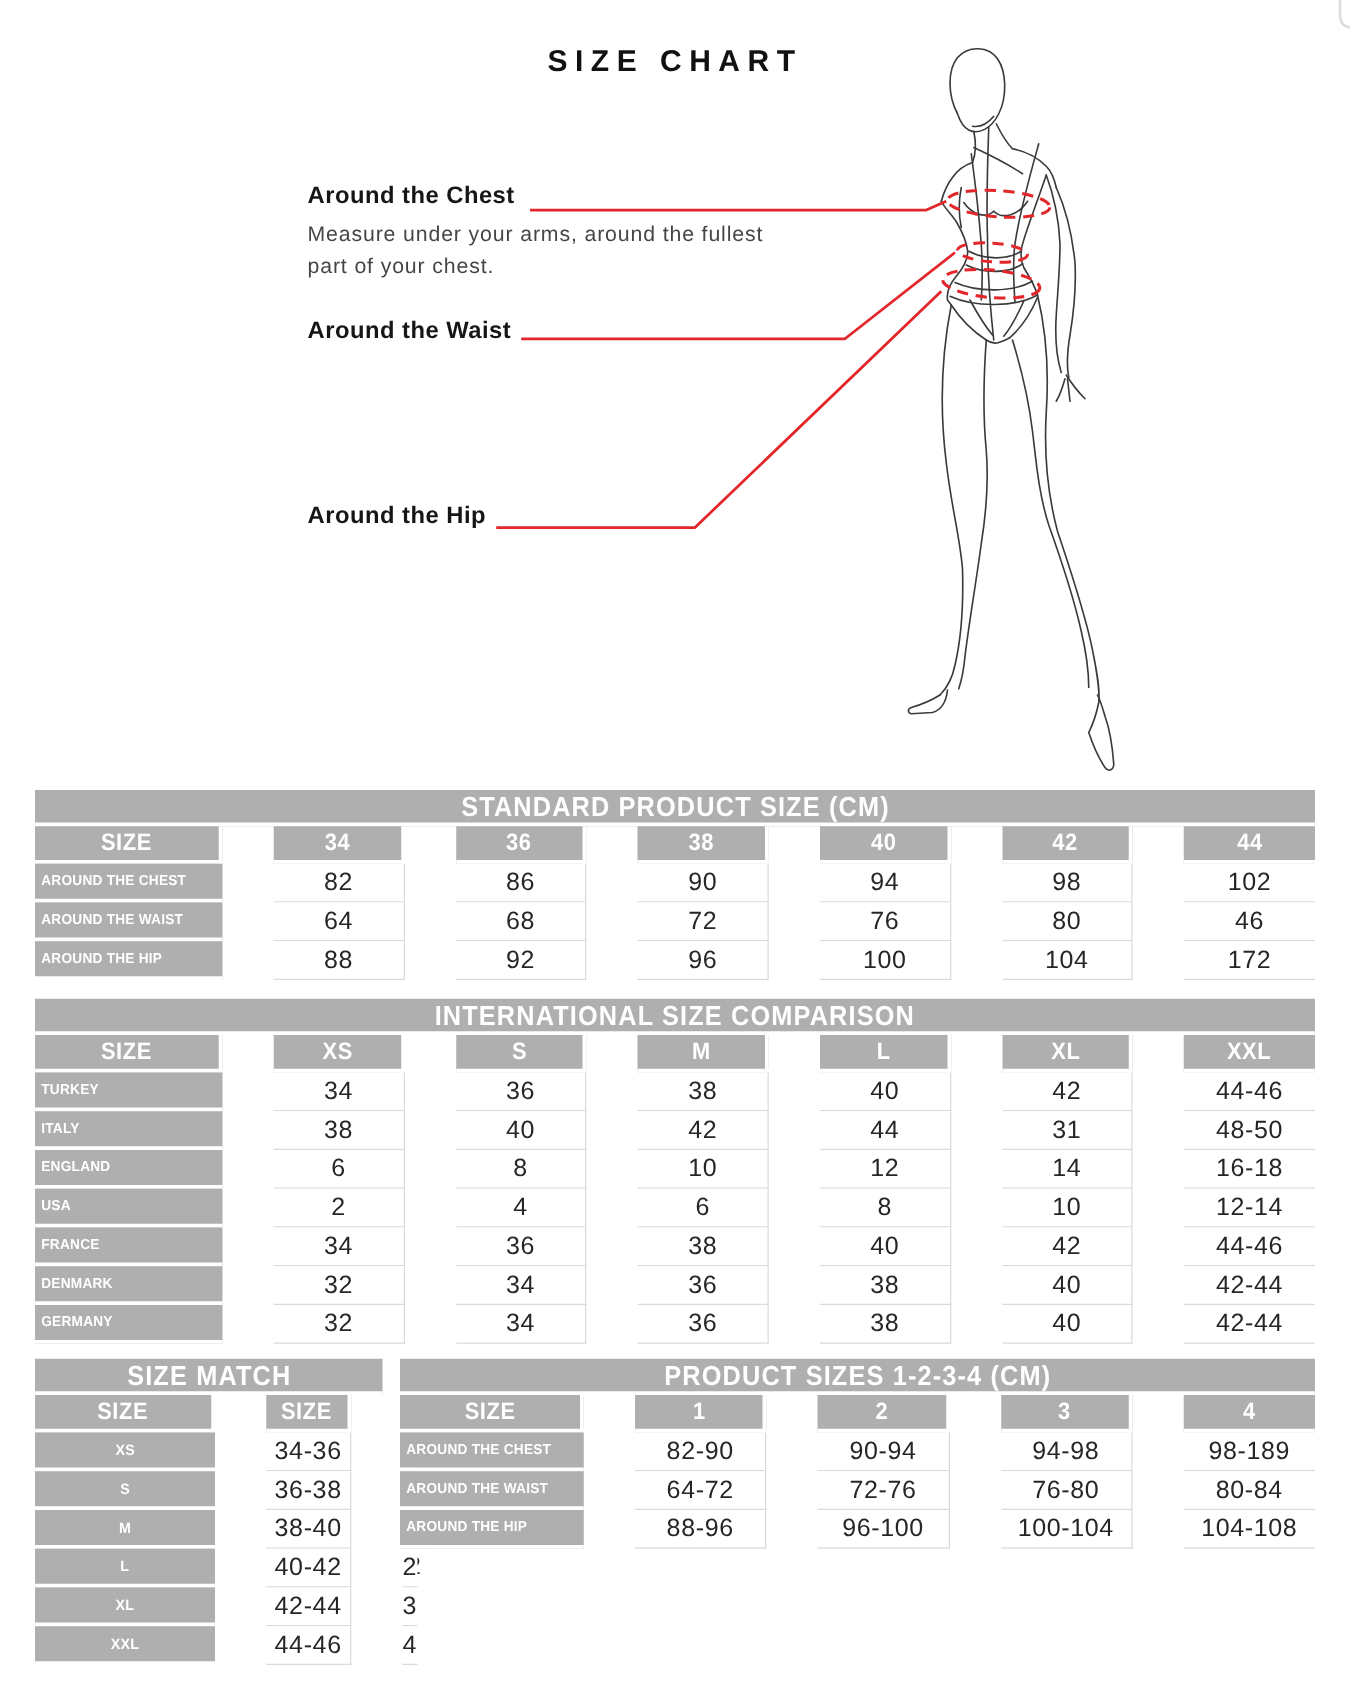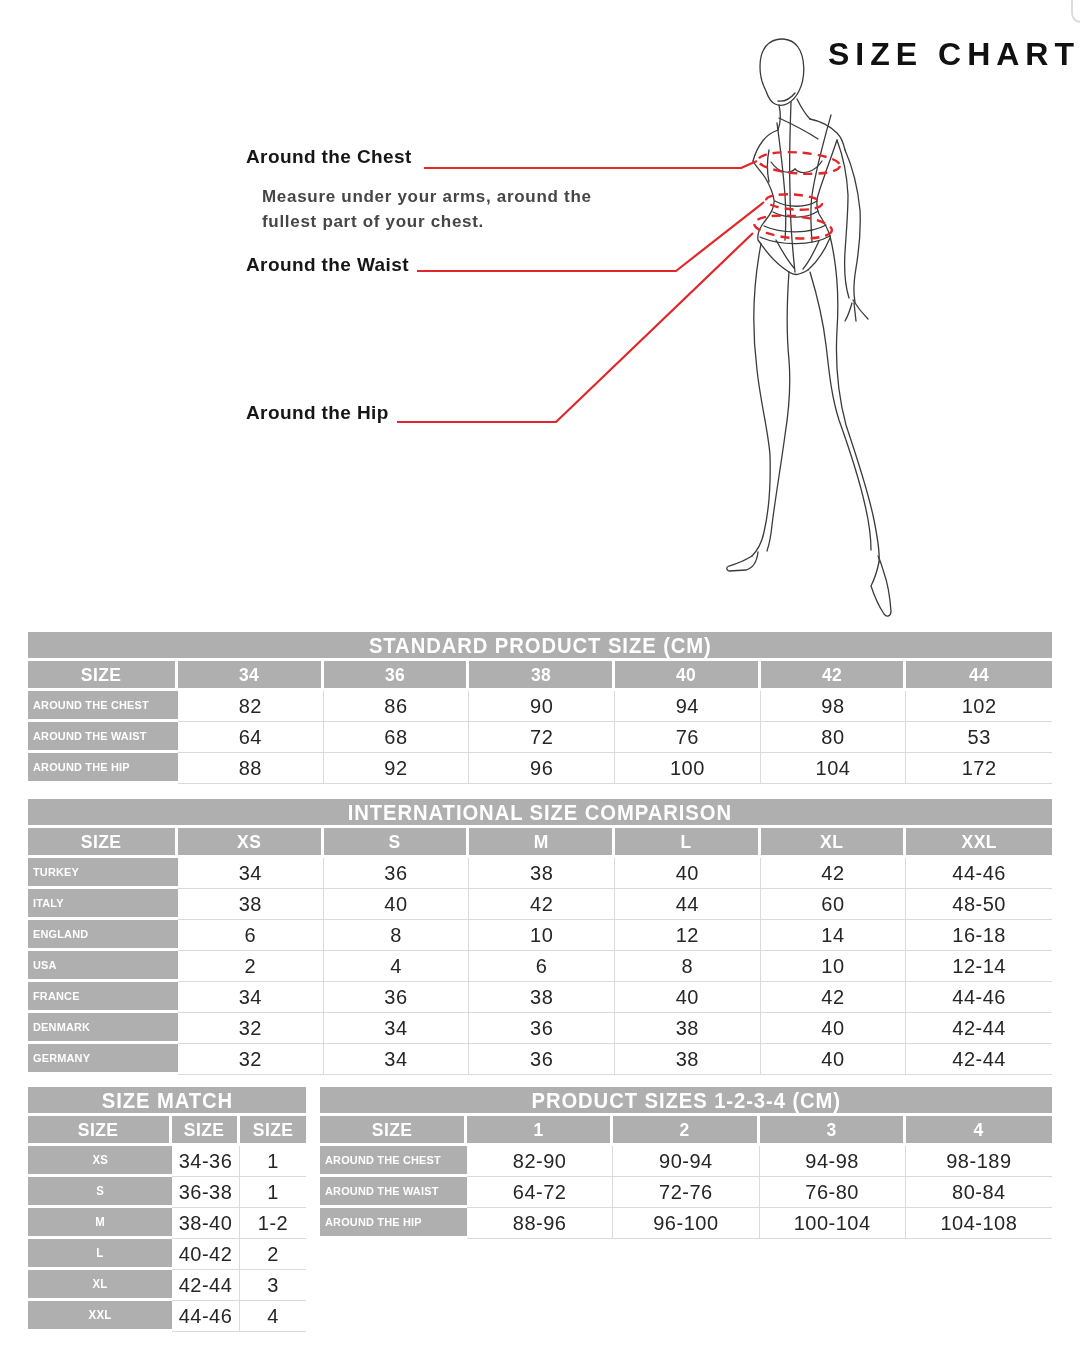--- a/index.html
+++ b/index.html
@@ -2,41 +2,41 @@
 <html><head>
 <meta charset="utf-8">
 <style>
   html,body{margin:0;padding:0;background:#fff;}
   #canvas{
     position:relative;width:1080px;height:1350px;margin:0 auto;background:#fff;
     font-family:"Liberation Sans",sans-serif;overflow:hidden;
     --gray:#afafaf; --red:#e2262a; --line:#dadada;
   }
   .page-title{
-    position:absolute;top:36px;left:0;width:1080px;text-align:right;
-    font-size:32px;font-weight:bold;letter-spacing:6px;color:#111;
+    position:absolute;top:36px;left:0;width:1080px;text-align:center;
+    font-size:24px;font-weight:bold;letter-spacing:6px;color:#111;
   }
   .fig{position:absolute;top:0;left:0;}
   .sketch{stroke:#3a3a3a;fill:none;stroke-width:1.3;stroke-linecap:round;stroke-linejoin:round;}
   .red-line{stroke:var(--red);fill:none;stroke-width:2.2;stroke-linejoin:round;}
   .red-dash{stroke:var(--red);fill:none;stroke-width:2.4;stroke-dasharray:9 6;}
   .corner{stroke:#dcdcdc;fill:none;stroke-width:2;}
   .guide{position:absolute;left:246px;width:392px;}
   .guide h3{font-size:19px;font-weight:bold;color:#161616;letter-spacing:.4px;margin:0 0 7px 0;}
-  .guide p{font-size:17px;color:#464646;letter-spacing:.7px;line-height:25px;margin:16px;font-weight:bold;}
+  .guide p{font-size:17px;color:#464646;letter-spacing:.7px;line-height:25px;margin:0;}
   .guide.chest{top:146px;}
   .guide.waist{top:254px;}
   .guide.hip{top:402px;}
   .table{position:absolute;}
   .t-title{
     height:26px;border-bottom:3px solid #fff;background:var(--gray);color:#fff;
     text-align:center;line-height:27px;font-weight:bold;font-size:22px;letter-spacing:1px;
   }
   .t-title span{display:inline-block;transform:scaleX(.92);}
-  .t-row{display:grid;}
+  .t-row{display:grid;gap:41px;}
   .hcell{
     height:27px;border-bottom:3px solid #fff;border-right:3px solid #fff;
     background:var(--gray);color:#fff;text-align:center;line-height:28px;
     font-weight:bold;font-size:19px;letter-spacing:.5px;
   }
   .hcell:last-child{border-right:none;}
   .hcell span{display:inline-block;transform:scaleX(.92);}
   .lcell{
     background:var(--gray);color:#fff;font-weight:bold;font-size:11.5px;letter-spacing:.2px;
     line-height:28px;height:28px;border-bottom:3px solid #fff;padding-left:5px;white-space:nowrap;overflow:hidden;
@@ -152,21 +152,21 @@
         <div class="vcell">98</div>
         <div class="vcell last">102</div>
       </div>
       <div class="t-row t-data" style="grid-template-columns: 150px repeat(6, 1fr);">
         <div class="lcell"><span>AROUND THE WAIST</span></div>
         <div class="vcell">64</div>
         <div class="vcell">68</div>
         <div class="vcell">72</div>
         <div class="vcell">76</div>
         <div class="vcell">80</div>
-        <div class="vcell last">53</div>
+        <div class="vcell last">46</div>
       </div>
       <div class="t-row t-data" style="grid-template-columns: 150px repeat(6, 1fr);">
         <div class="lcell"><span>AROUND THE HIP</span></div>
         <div class="vcell">88</div>
         <div class="vcell">92</div>
         <div class="vcell">96</div>
         <div class="vcell">100</div>
         <div class="vcell">104</div>
         <div class="vcell last">172</div>
       </div>
@@ -191,21 +191,21 @@
         <div class="vcell">40</div>
         <div class="vcell">42</div>
         <div class="vcell last">44-46</div>
       </div>
       <div class="t-row t-data" style="grid-template-columns: 150px repeat(6, 1fr);">
         <div class="lcell"><span>ITALY</span></div>
         <div class="vcell">38</div>
         <div class="vcell">40</div>
         <div class="vcell">42</div>
         <div class="vcell">44</div>
-        <div class="vcell">60</div>
+        <div class="vcell">31</div>
         <div class="vcell last">48-50</div>
       </div>
       <div class="t-row t-data" style="grid-template-columns: 150px repeat(6, 1fr);">
         <div class="lcell"><span>ENGLAND</span></div>
         <div class="vcell">6</div>
         <div class="vcell">8</div>
         <div class="vcell">10</div>
         <div class="vcell">12</div>
         <div class="vcell">14</div>
         <div class="vcell last">16-18</div>

